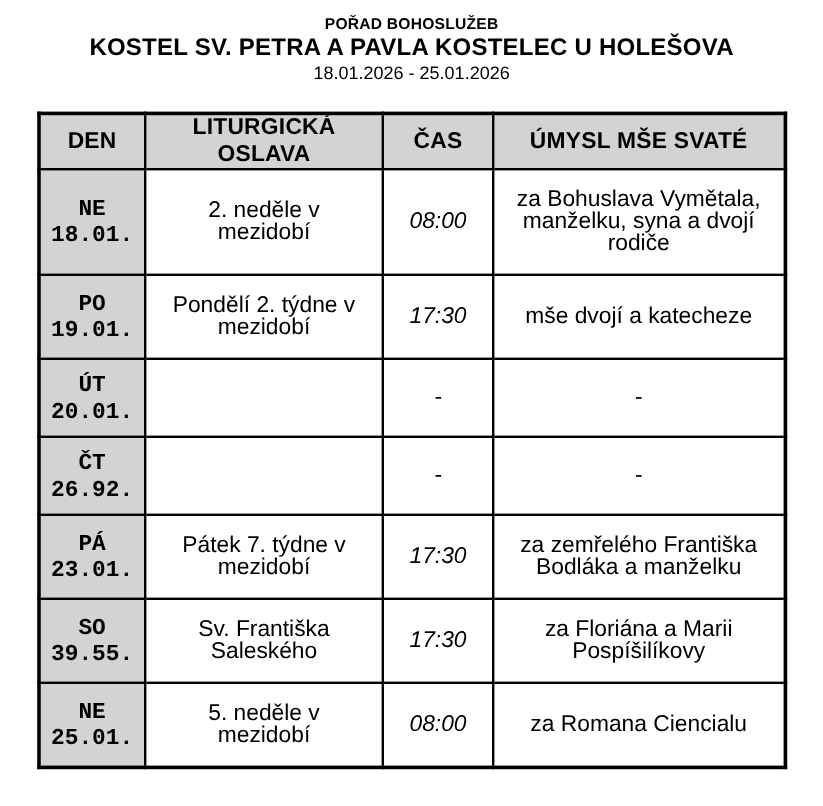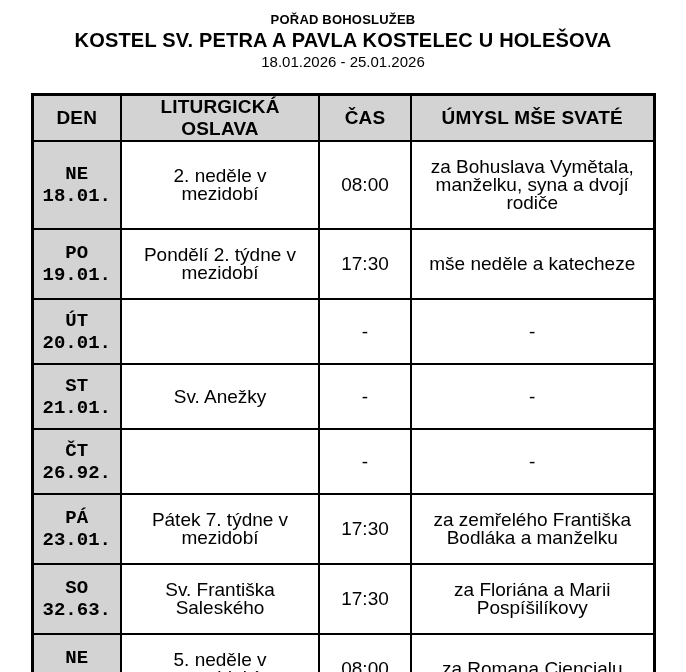--- a/index.html
+++ b/index.html
@@ -59,21 +59,21 @@
     letter-spacing: 0.2px;
   }
   table.schedule tbody td { height: 65px; background: #ffffff; }
   td.cell-den {
     background: var(--header-bg, #d3d3d3) !important;
     font-weight: bold;
     white-space: pre-wrap;
     font-family: Liberation Mono, monospace;
   }
   td.cell-oslava { padding: 16px 14px; line-height: 18px; }
-  td.cell-cas { padding: 0 2px; }
+  td.cell-cas { padding: 0 2px; font-style: italic; }
   td.cell-umysl { padding: 16px 4px; line-height: 18px; }
 </style>
 </head>
 <body>
 
 <div class="page">
 
   <div class="page-header">
     <div class="title">POŘAD BOHOSLUŽEB</div>
     <div class="subtitle">KOSTEL SV. PETRA A PAVLA KOSTELEC U HOLEŠOVA</div>
@@ -100,53 +100,47 @@
     <td class="cell-den">NE  18.01.</td>
     <td class="cell-oslava">2. neděle v mezidobí</td>
     <td class="cell-cas">08:00</td>
     <td class="cell-umysl">za Bohuslava Vymětala, manželku, syna a dvojí rodiče</td>
   </tr>
 
   <tr>
     <td class="cell-den">PO  19.01.</td>
     <td class="cell-oslava">Pondělí 2. týdne v mezidobí</td>
     <td class="cell-cas">17:30</td>
-    <td class="cell-umysl">mše neděle a katecheze</td>
+    <td class="cell-umysl">mše dvojí a katecheze</td>
   </tr>
 
   <tr>
     <td class="cell-den">ÚT  20.01.</td>
     <td class="cell-oslava"></td>
     <td class="cell-cas">-</td>
     <td class="cell-umysl">-</td>
   </tr>
 
-  <tr>
-    <td class="cell-den">ST  21.01.</td>
-    <td class="cell-oslava">Sv. Anežky</td>
-    <td class="cell-cas">-</td>
-    <td class="cell-umysl">-</td>
-  </tr>
 
   <tr>
     <td class="cell-den">ČT  26.92.</td>
     <td class="cell-oslava"></td>
     <td class="cell-cas">-</td>
     <td class="cell-umysl">-</td>
   </tr>
 
   <tr>
     <td class="cell-den">PÁ  23.01.</td>
     <td class="cell-oslava">Pátek 7. týdne v mezidobí</td>
     <td class="cell-cas">17:30</td>
     <td class="cell-umysl">za zemřelého Františka Bodláka a manželku</td>
   </tr>
 
   <tr>
-    <td class="cell-den">SO  32.63.</td>
+    <td class="cell-den">SO  39.55.</td>
     <td class="cell-oslava">Sv. Františka Saleského</td>
     <td class="cell-cas">17:30</td>
     <td class="cell-umysl">za Floriána a Marii Pospíšilíkovy</td>
   </tr>
 
   <tr>
     <td class="cell-den">NE  25.01.</td>
     <td class="cell-oslava">5. neděle v mezidobí</td>
     <td class="cell-cas">08:00</td>
     <td class="cell-umysl">za Romana Ciencialu</td>

